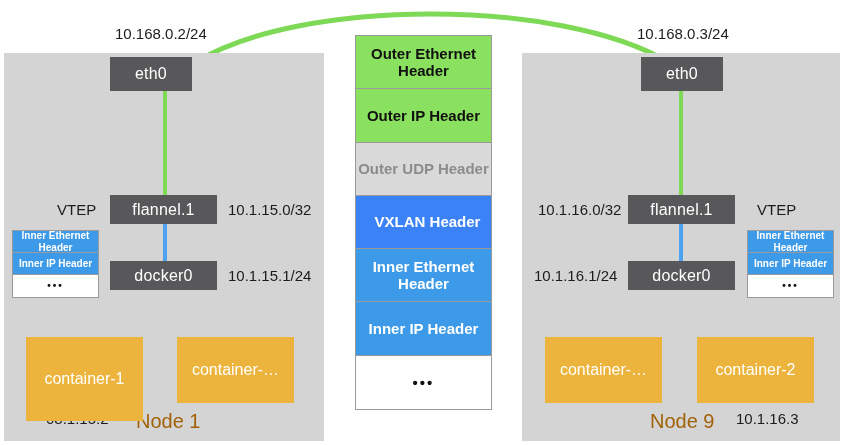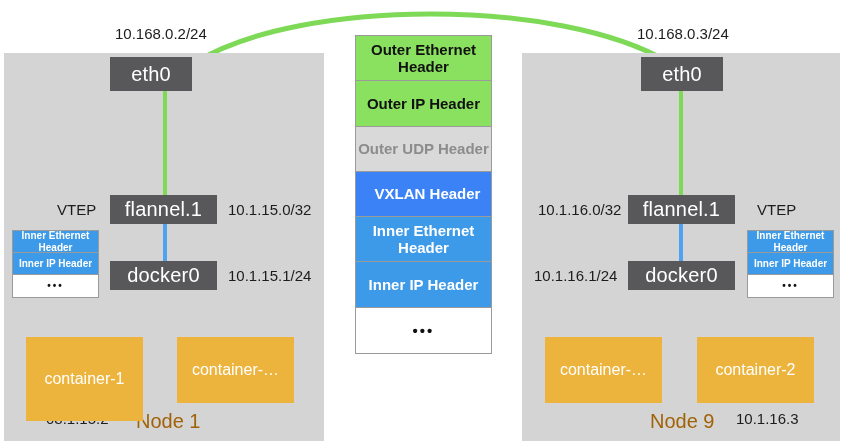--- a/index.html
+++ b/index.html
@@ -7,21 +7,21 @@
        font-family:"Liberation Sans",sans-serif;-webkit-font-smoothing:antialiased;}
 
   .node-panel{position:absolute;background:#d4d4d4;}
   #node-left{left:4px;top:53px;width:320px;height:388px;}
   #node-right{left:522px;top:53px;width:318px;height:388px;}
 
   .node-name{position:absolute;color:#a16207;font-size:20px;white-space:nowrap;}
 
   .dev-box{position:absolute;background:#58585a;color:#ffffff;
            display:flex;align-items:center;justify-content:center;
-           font-size:20px;letter-spacing:.2px;z-index:6;}
+           font-size:16px;letter-spacing:.2px;z-index:6;}
 
   .cont-box{position:absolute;background:#ecb43c;color:#ffffff;
             display:flex;align-items:center;justify-content:center;
             font-size:16px;z-index:6;}
 
   .ip-label{position:absolute;color:#1c1c1c;font-size:15px;white-space:nowrap;}
   .side-label{position:absolute;color:#1c1c1c;font-size:15px;white-space:nowrap;}
 
   .link{position:absolute;z-index:2;}
   .link-green{background:#7ed957;}
@@ -29,21 +29,21 @@
 
   svg.overlay{position:absolute;left:0;top:0;width:843px;height:445px;
               overflow:visible;pointer-events:none;}
 
   
   .stack{position:absolute;border:1px solid #9a9a9a;background:#ffffff;
          box-sizing:border-box;z-index:7;}
   .stack-row{display:flex;align-items:center;justify-content:center;
              text-align:center;box-sizing:border-box;line-height:1.15;}
 
-  #packet-stack{left:355px;top:35px;width:137px;height:319px;}
+  #packet-stack{left:355px;top:35px;width:137px;height:375px;}
   #packet-stack .stack-row{font-size:15px;font-weight:bold;
                            border-bottom:1px solid #9a9a9a;}
   #packet-stack .stack-row:last-child{border-bottom:none;}
 
   .mini-stack{width:87px;height:68px;}
   .mini-stack .stack-row{font-size:10px;font-weight:bold;
                          border-bottom:1px solid #9a9a9a;}
   .mini-stack .stack-row:last-child{border-bottom:none;}
   #mini-stack-left{left:12px;top:230px;}
   #mini-stack-right{left:747px;top:230px;}

